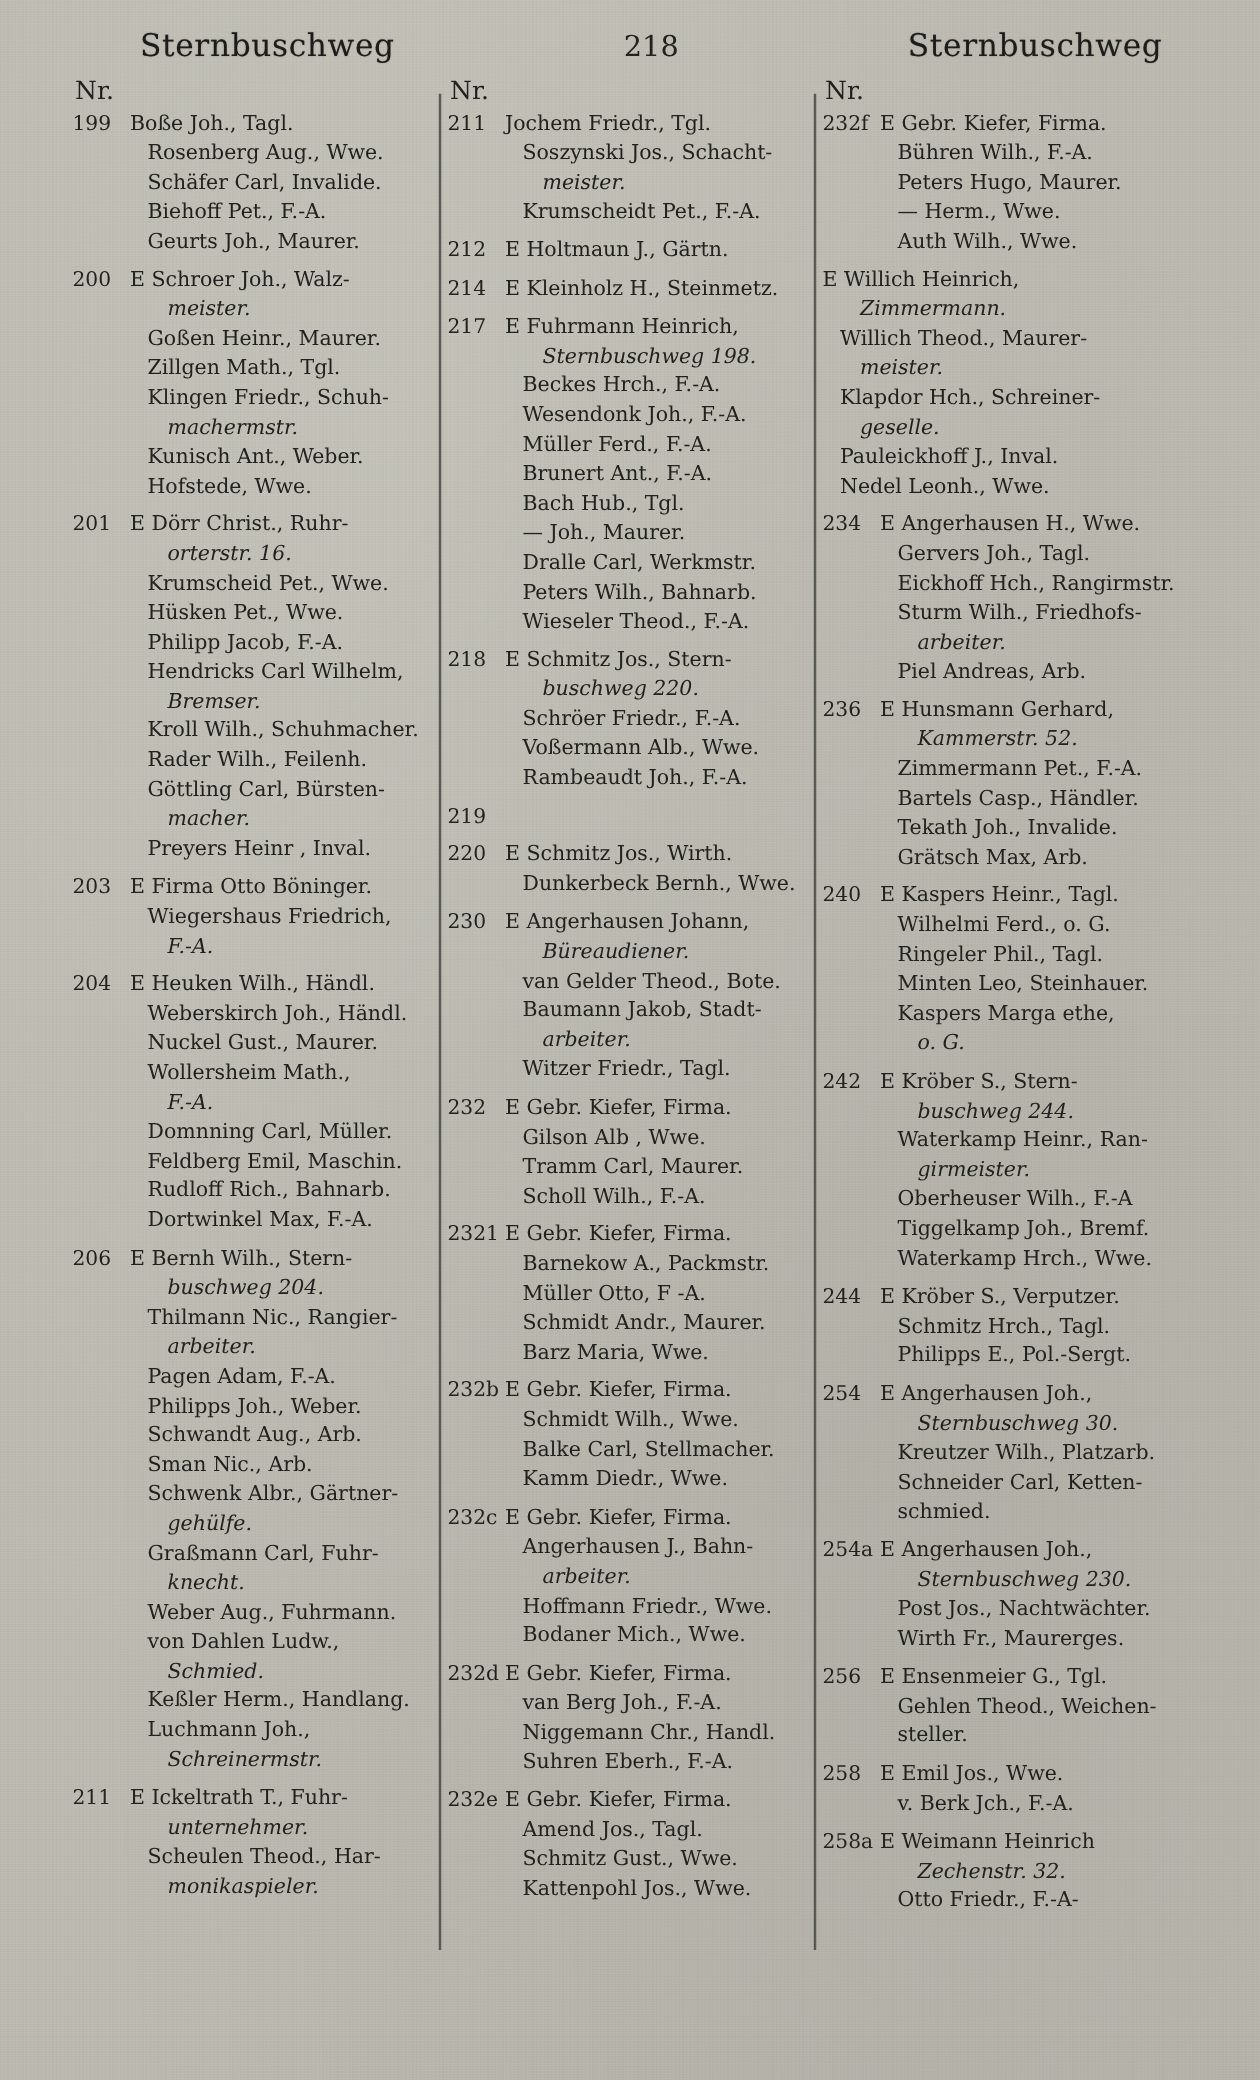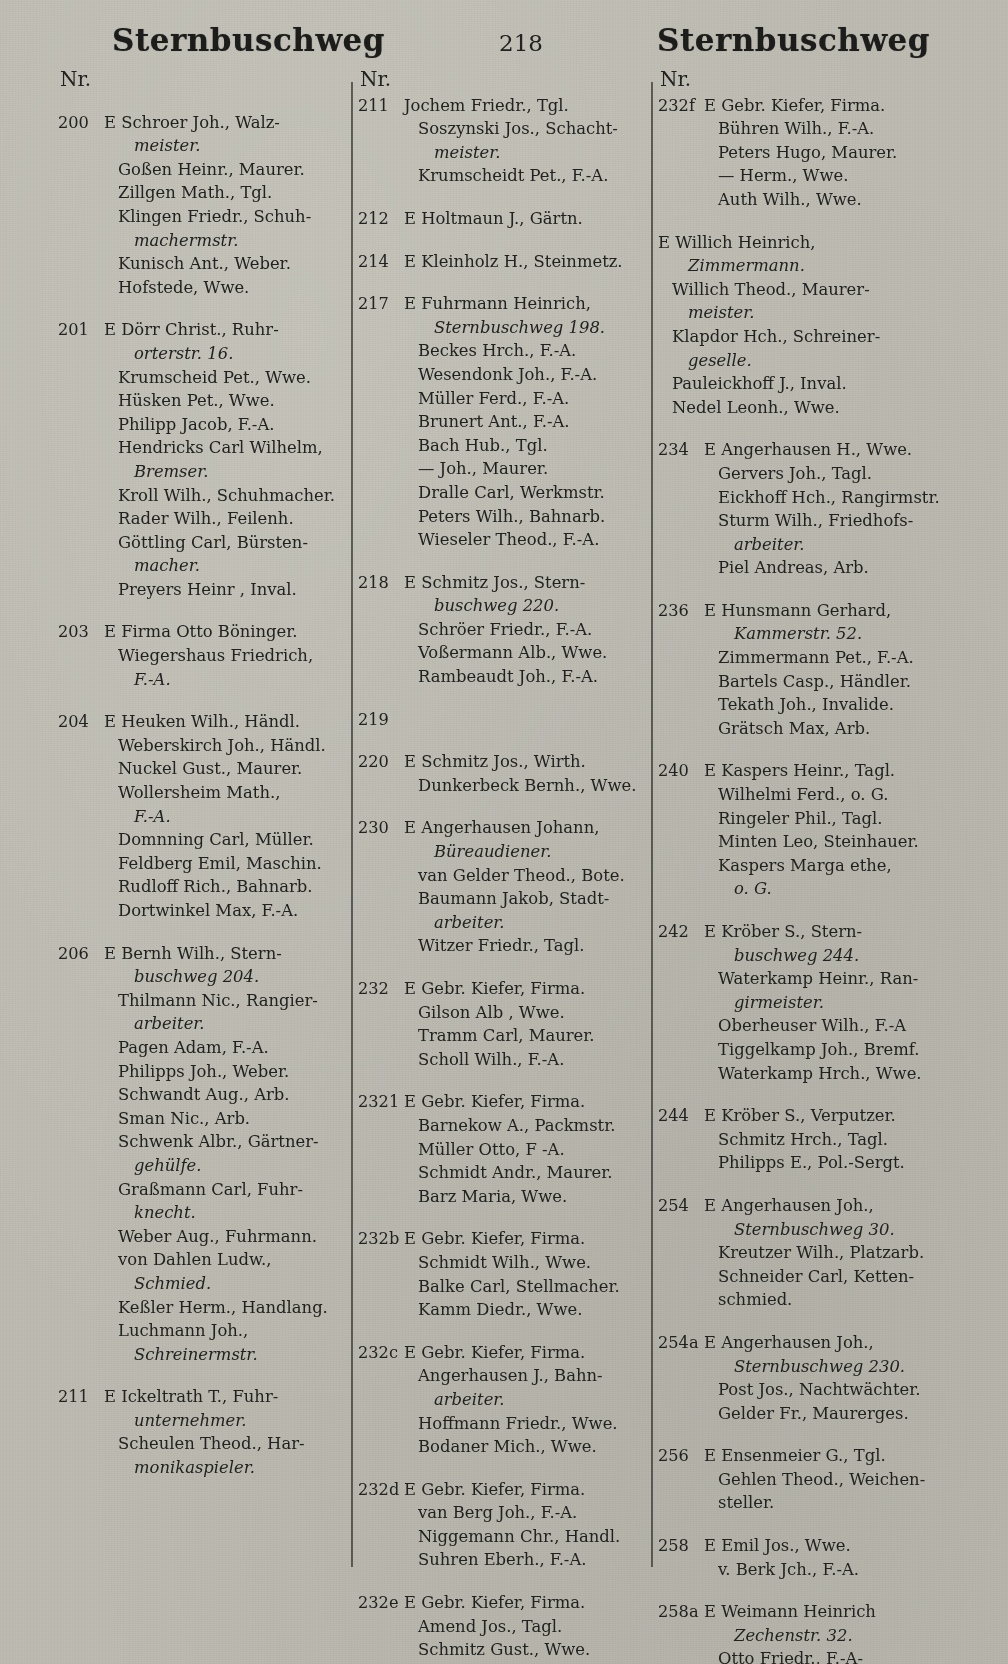--- a/index.html
+++ b/index.html
@@ -41,22 +41,22 @@
   }
   .header {
     display: flex;
     align-items: baseline;
     justify-content: space-between;
     padding: 0 22px 0 60px;
     margin-bottom: 10px;
   }
   .hdr-title {
     font-family: "DejaVu Serif", serif;
-    font-weight: bold;
-    font-size: 31px;
+    font-weight: normal;
+    font-size: 25px;
     letter-spacing: 0.5px;
     color: #1b1b19;
     text-shadow: 0 0 1px rgba(0,0,0,0.35);
   }
   .hdr-page {
     font-size: 23px;
     color: #20201e;
   }
   .columns {
     display: flex;
@@ -98,38 +98,48 @@
   }
   .entry .body {
     flex: 1 1 auto;
   }
   .line {
     white-space: pre-wrap;
     font-size: 16.4px;
   }
   .line.ind1 { padding-left: 14px; }
   .line.ind2 { padding-left: 30px; font-style: italic; }
-  .sp { margin-top: 19px; }
+  .sp { margin-top: 7px; }
 </style>
 </head>
 <body>
 
 <div class="page">
   <div class="content">
 
     <div class="header">
       <div class="hdr-title">Sternbuschweg</div>
       <div class="hdr-page">218</div>
       <div class="hdr-title">Sternbuschweg</div>
     </div>
 
     <div class="columns">
       <div class="col divider-right">
         <div class="col-label">Nr.</div>
         <div class="col-entries">
+            <div class="entry">
+              <div class="num">199</div>
+              <div class="body">
+                <div class="line ind0">Boße Joh., Tagl.</div>
+                <div class="line ind1">Rosenberg Aug., Wwe.</div>
+                <div class="line ind1">Schäfer Carl, Invalide.</div>
+                <div class="line ind1">Biehoff Pet., F.-A.</div>
+                <div class="line ind1">Geurts Joh., Maurer.</div>
+              </div>
+            </div>
             <div class="entry sp">
               <div class="num">200</div>
               <div class="body">
                 <div class="line ind0">E Schroer Joh., Walz-</div>
                 <div class="line ind2">meister.</div>
                 <div class="line ind1">Goßen Heinr., Maurer.</div>
                 <div class="line ind1">Zillgen Math., Tgl.</div>
                 <div class="line ind1">Klingen Friedr., Schuh-</div>
                 <div class="line ind2">machermstr.</div>
                 <div class="line ind1">Kunisch Ant., Weber.</div>
@@ -425,21 +435,21 @@
                 <div class="line ind1">Schneider Carl, Ketten-</div>
                 <div class="line ind1">schmied.</div>
               </div>
             </div>
             <div class="entry sp">
               <div class="num">254a</div>
               <div class="body">
                 <div class="line ind0">E Angerhausen Joh.,</div>
                 <div class="line ind2">Sternbuschweg 230.</div>
                 <div class="line ind1">Post Jos., Nachtwächter.</div>
-                <div class="line ind1">Gelder Fr., Maurerges.</div>
+                <div class="line ind1">Wirth Fr., Maurerges.</div>
               </div>
             </div>
             <div class="entry sp">
               <div class="num">256</div>
               <div class="body">
                 <div class="line ind0">E Ensenmeier G., Tgl.</div>
                 <div class="line ind1">Gehlen Theod., Weichen-</div>
                 <div class="line ind1">steller.</div>
               </div>
             </div>

